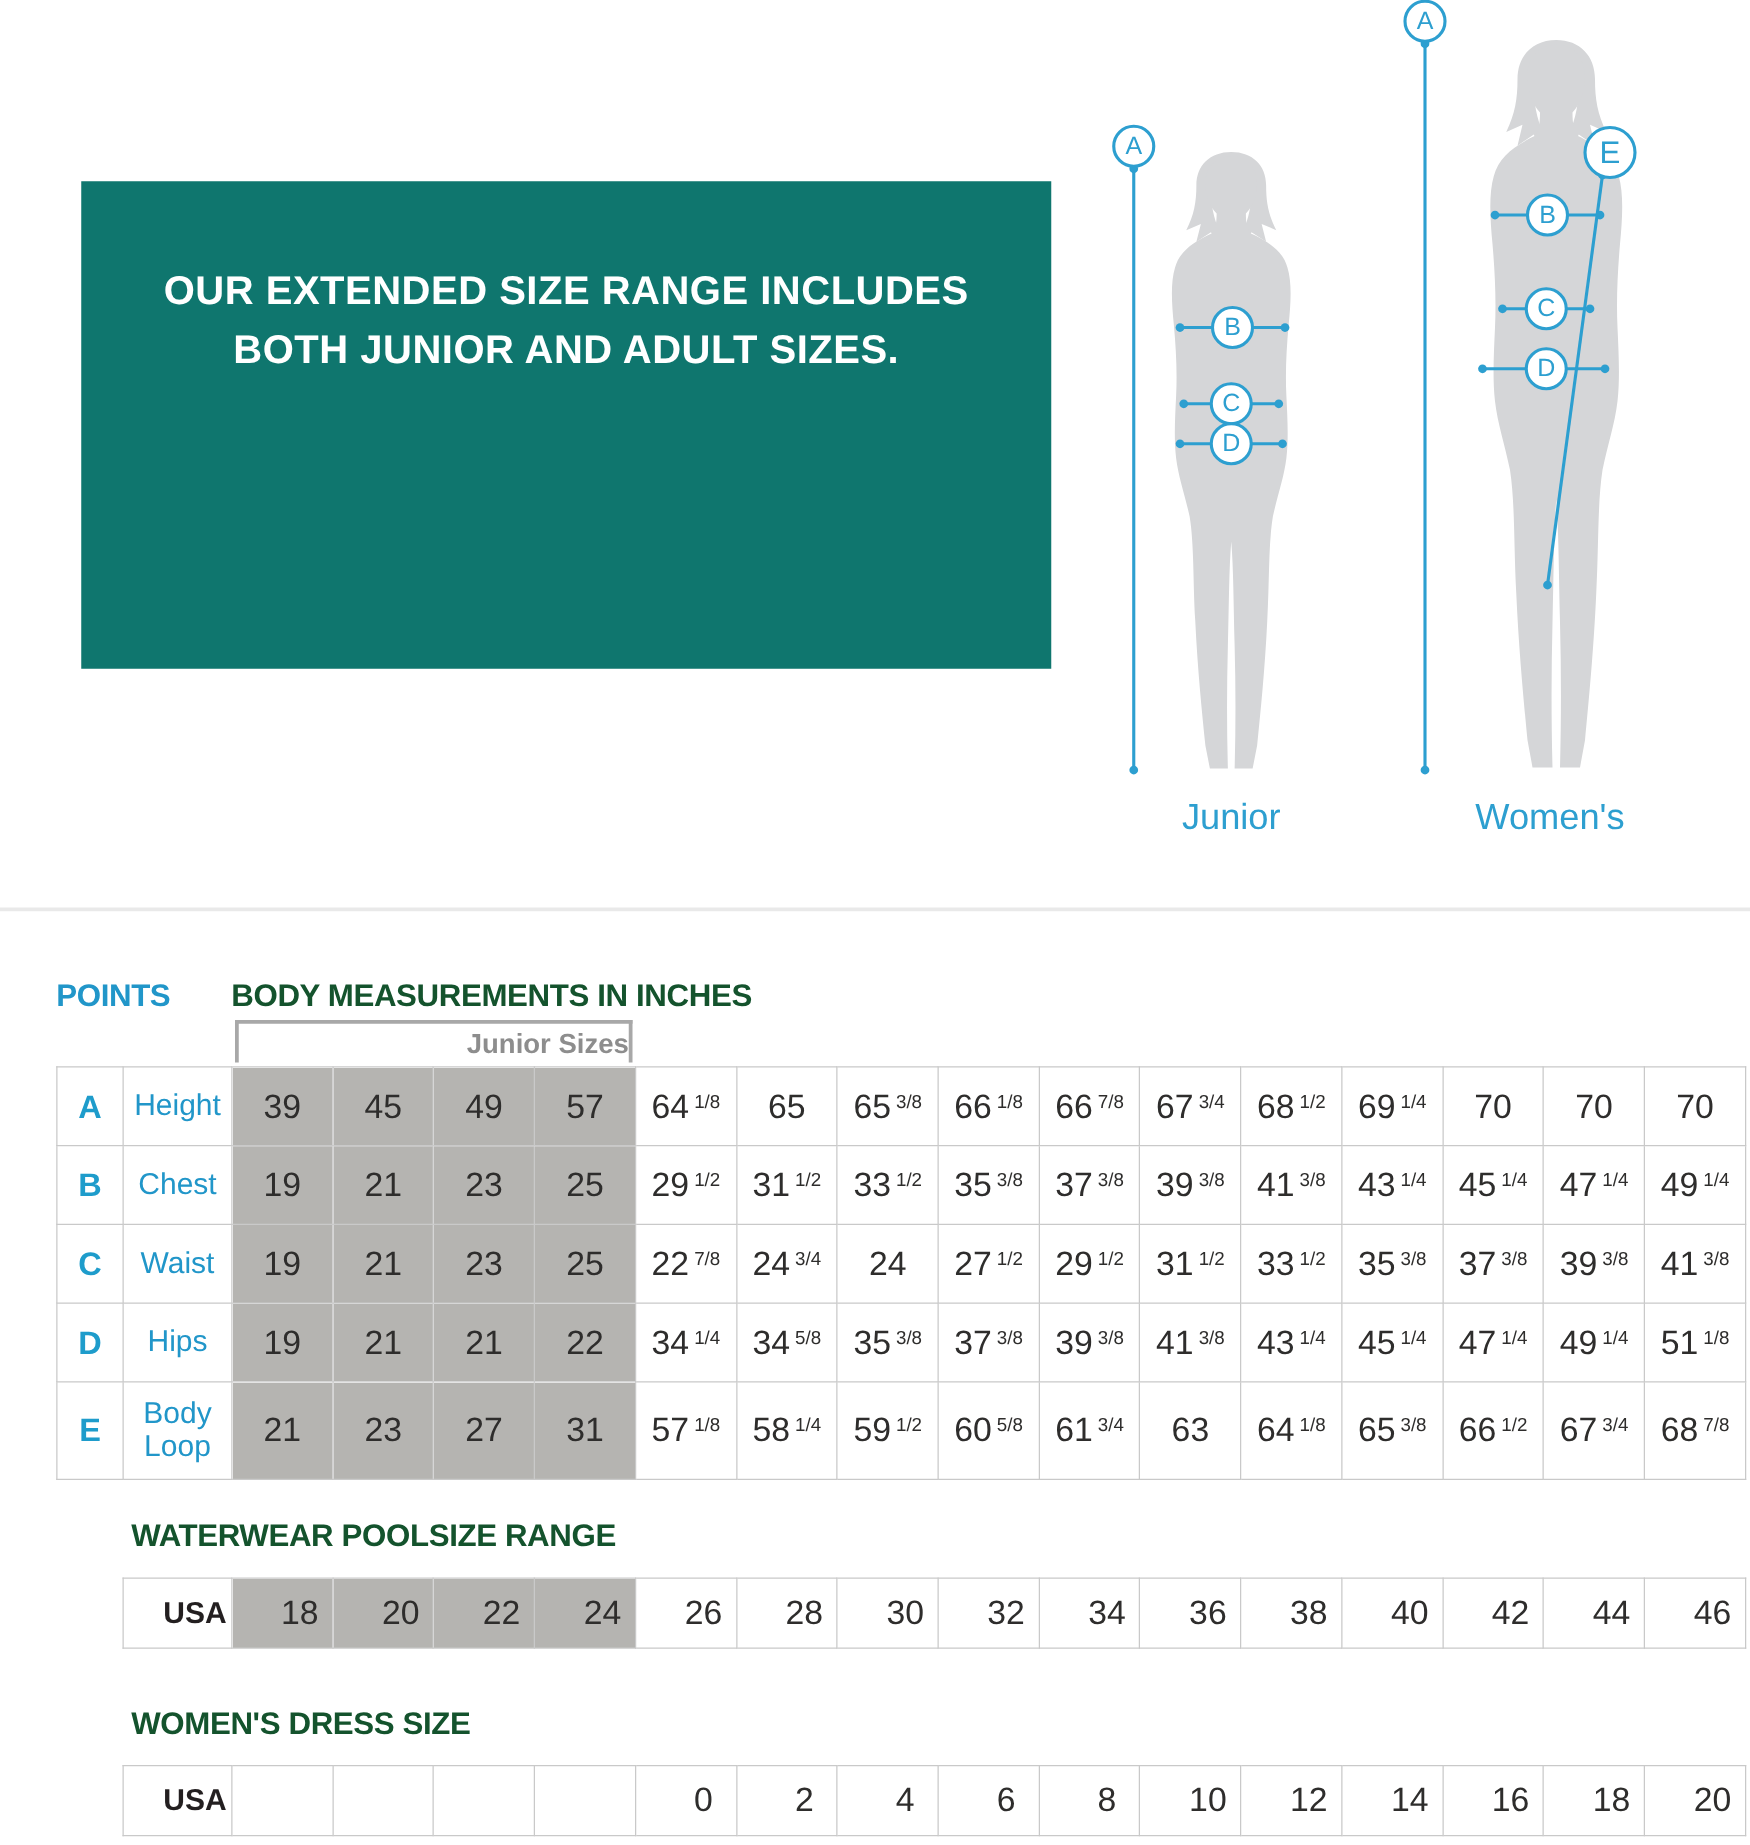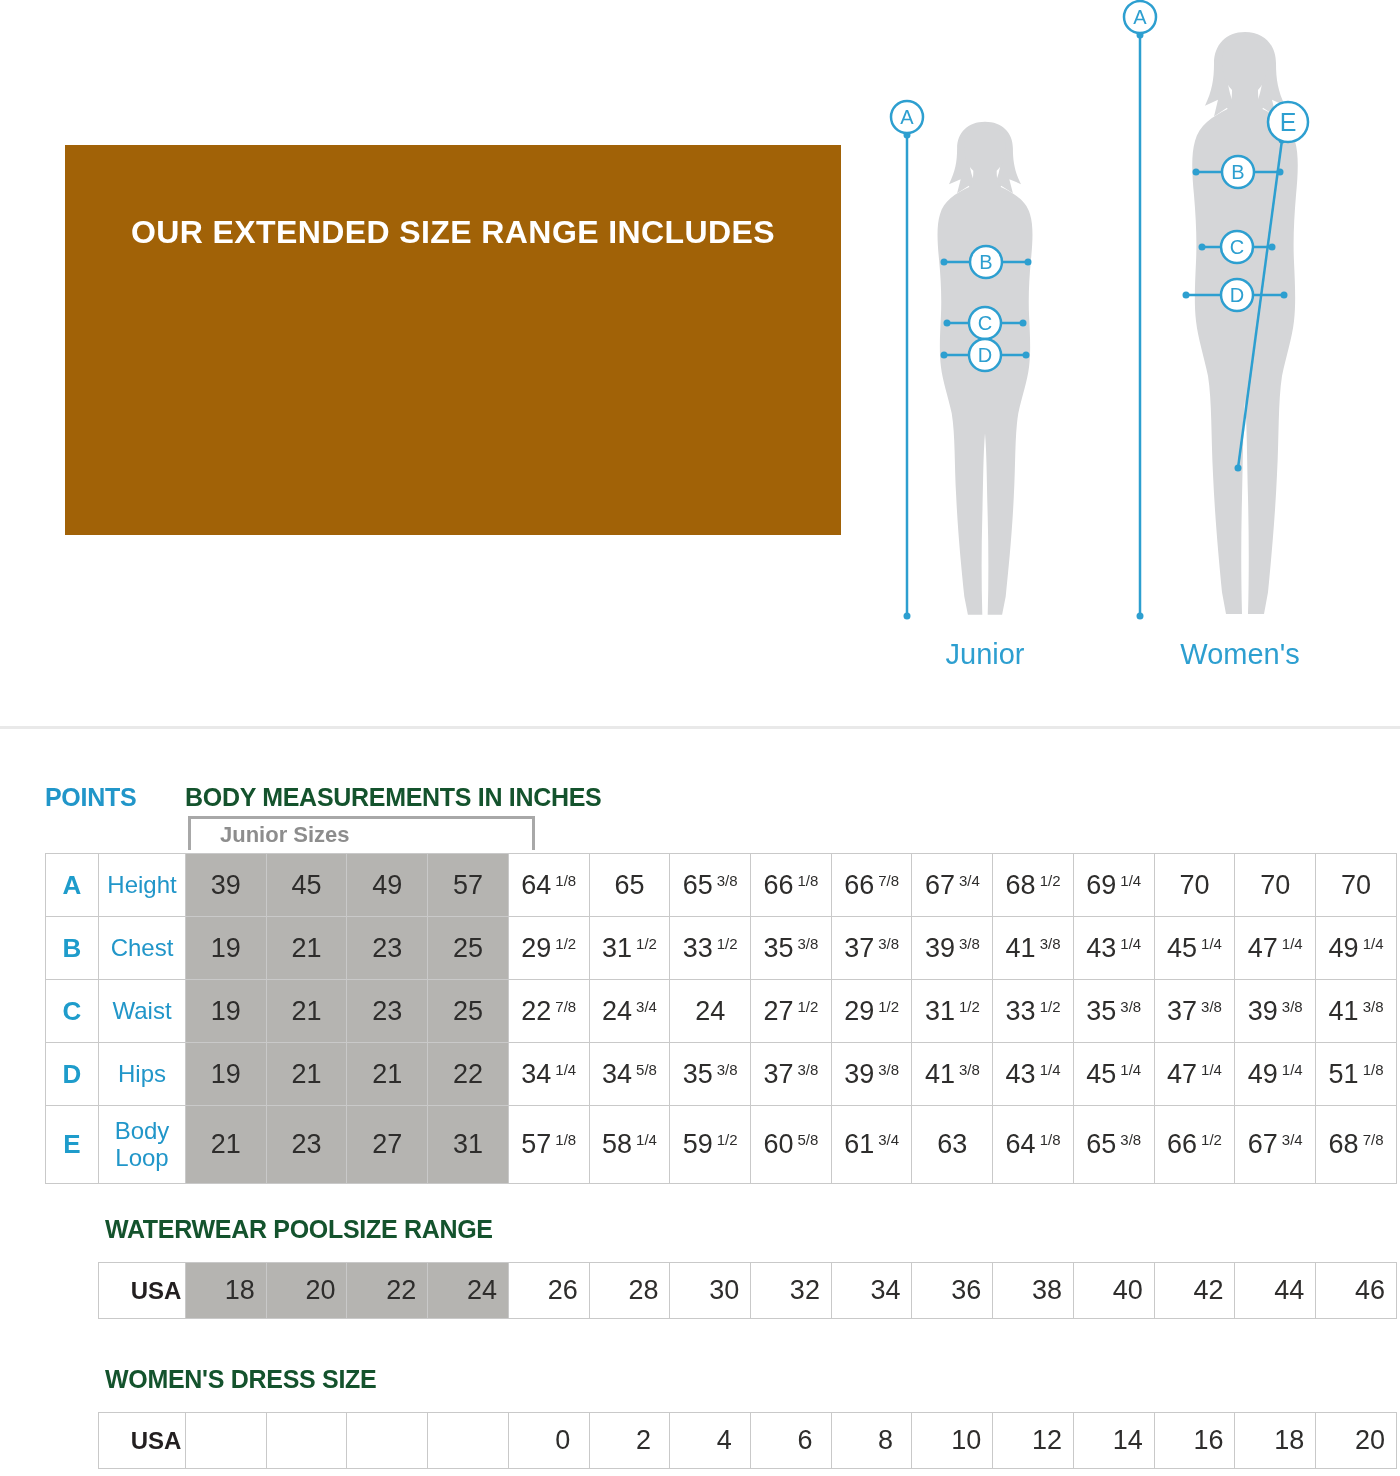--- a/index.html
+++ b/index.html
@@ -6,21 +6,21 @@
   body{
     position:relative;
     width:1400px;height:1476px;
     background:#ffffff;
     font-family:"Liberation Sans", sans-serif;
     overflow:hidden;
   }
   
   .banner{
     position:absolute;left:65px;top:145px;width:776px;height:390px;
-    background:#a16207;color:#fff;text-align:center;
+    background:#0f766e;color:#fff;text-align:center;
   }
   .banner p{
     margin:0;font-weight:bold;font-size:32px;line-height:1.46;letter-spacing:.4px;
   }
   .banner .l1a{padding-top:64px;}
   .banner .l2a{margin-top:58px;}
   
   #figures{position:absolute;left:880px;top:0;}
   .fig-label{position:absolute;top:638px;font-size:29px;color:#2D9FD0;text-align:center;}
   #junior-label{left:902px;width:166px;}
@@ -30,22 +30,21 @@
   
   .sec-heading{position:absolute;font-weight:bold;font-size:25px;color:#14532d;letter-spacing:-.3px;white-space:nowrap;}
   #points-heading{left:45px;top:783px;color:#2196C9;}
   #bmi-heading{left:185px;top:783px;}
   #pool-heading{left:105px;top:1215px;}
   #dress-heading{left:105px;top:1365px;}
   
   .bracket{
     position:absolute;left:188px;top:816px;width:312px;height:31px;
     border-top:3px solid #a8a8a8;border-left:3px solid #a8a8a8;border-right:3px solid #a8a8a8;
-    text-align:left;
-    padding-left:29px;
+    text-align:right;
   }
   .bracket span{color:#8d8d8d;font-weight:bold;font-size:22px;line-height:31px;}
   
   table{border-collapse:collapse;table-layout:fixed;position:absolute;background:#fff;}
   #measure-table{left:45px;top:853px;width:1352px;}
   #pool-table{left:98px;top:1262px;width:1299px;}
   #dress-table{left:98px;top:1412px;width:1299px;}
   td{border:1px solid #c9c9c9;text-align:center;vertical-align:middle;padding:0;overflow:hidden;}
   #measure-table td{height:62px;}
   #measure-table tr.tall td{height:77px;}
@@ -55,20 +54,21 @@
   .main-num{font-size:27px;color:#2e2d2c;}
   .frac{font-size:15px;color:#2e2d2c;position:relative;top:-8px;margin-left:4px;}
   td.usa{font-weight:bold;font-size:24px;color:#231F20;}
   #pool-table td,#dress-table td{height:55px;padding-left:28px;}
 </style>
 </head>
 <body>
 
 <div class="banner">
   <p class="l1a">OUR EXTENDED SIZE RANGE INCLUDES</p>
+  <p>BOTH JUNIOR AND ADULT SIZES.</p>
 </div>
 
 <svg id="figures" width="520" height="720" viewBox="880 0 520 720">
 
   <g fill="#D5D6D8" transform="translate(931,120) scale(0.9,0.833)">
     <path d="M60,2 C41,2 29,15 29,34 C29,50 27,62 20,77 L33,71 L29,88 L42,79 L46,88 L50,78 C44,66 42,52 42,38 L78,38 C78,52 76,66 70,78 L74,88 L78,79 L91,88 L87,71 L100,77 C93,62 91,50 91,34 C91,15 79,2 60,2 Z"></path>
     <path d="M60,6 C46,6 37,17 37,32 C37,44 41,55 47,61 C47,70 46,76 43,80 C27,88 14,97 10,113 C6,127 7,147 9,168 C11,192 12,214 11,236 C10,258 9,278 11,296 C13,314 19,332 23,352 C27,378 26,414 28,452 C30,498 34,540 37,572 L41,594 L57,594 C56,556 56,516 57,476 C58,436 58,402 60,376 C62,402 62,436 63,476 C64,516 64,556 63,594 L79,594 L83,572 C86,540 90,498 92,452 C94,414 93,378 97,352 C101,332 107,314 109,296 C111,278 110,258 109,236 C108,214 109,192 111,168 C113,147 114,127 110,113 C106,97 93,88 77,80 C74,76 73,70 73,61 C79,55 83,44 83,32 C83,17 74,6 60,6 Z"></path>
   </g>
 
   <g fill="#D5D6D8" transform="translate(1185,30) scale(1,0.983)">

